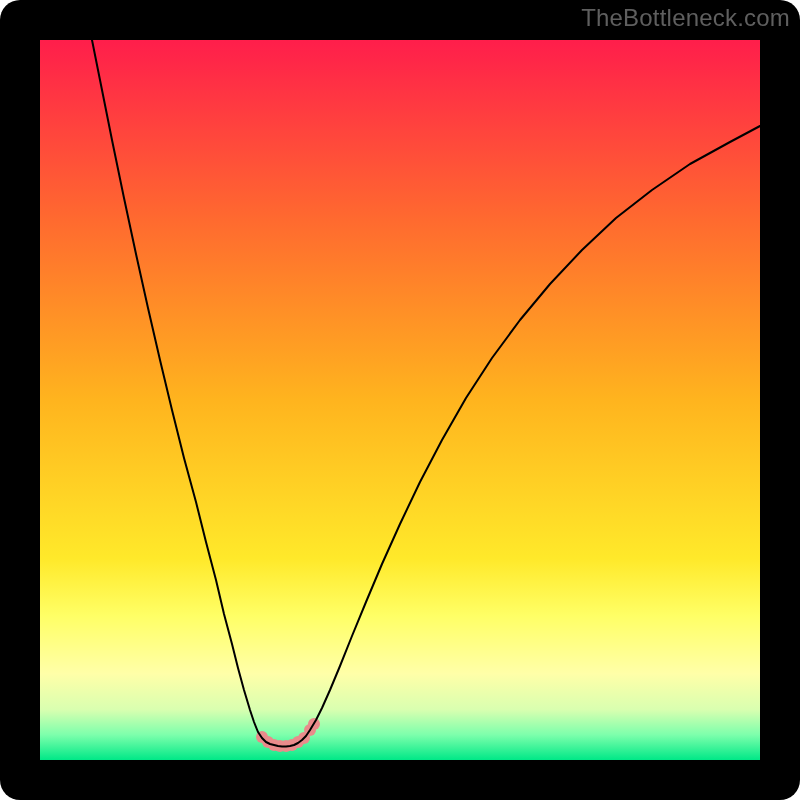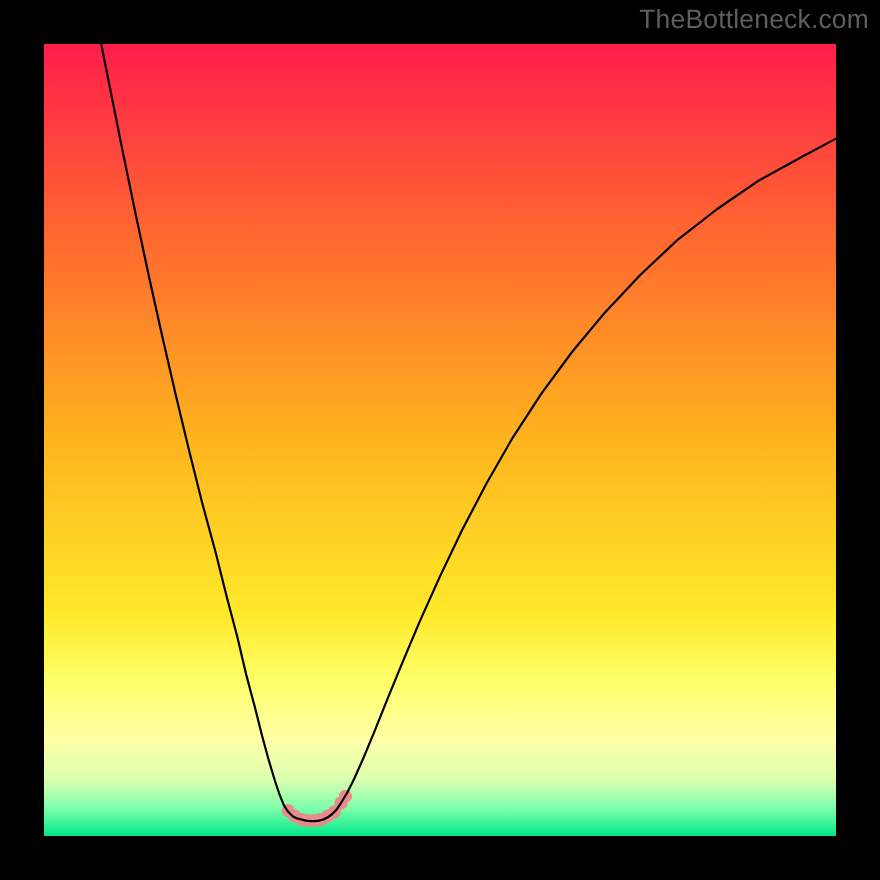--- a/index.html
+++ b/index.html
@@ -7,20 +7,21 @@
     padding: 0;
     width: 800px;
     height: 800px;
     overflow: hidden;
   }
   .frame {
     width: 800px;
     height: 800px;
     background: #000;
     position: relative;
+    border-radius: 20px;
   }
   .watermark {
     position: absolute;
     top: 4px;
     right: 10px;
     font-family: Arial, Helvetica, sans-serif;
     font-size: 24px;
     color: #5f5f5f;
     font-weight: 500;
     z-index: 5;

